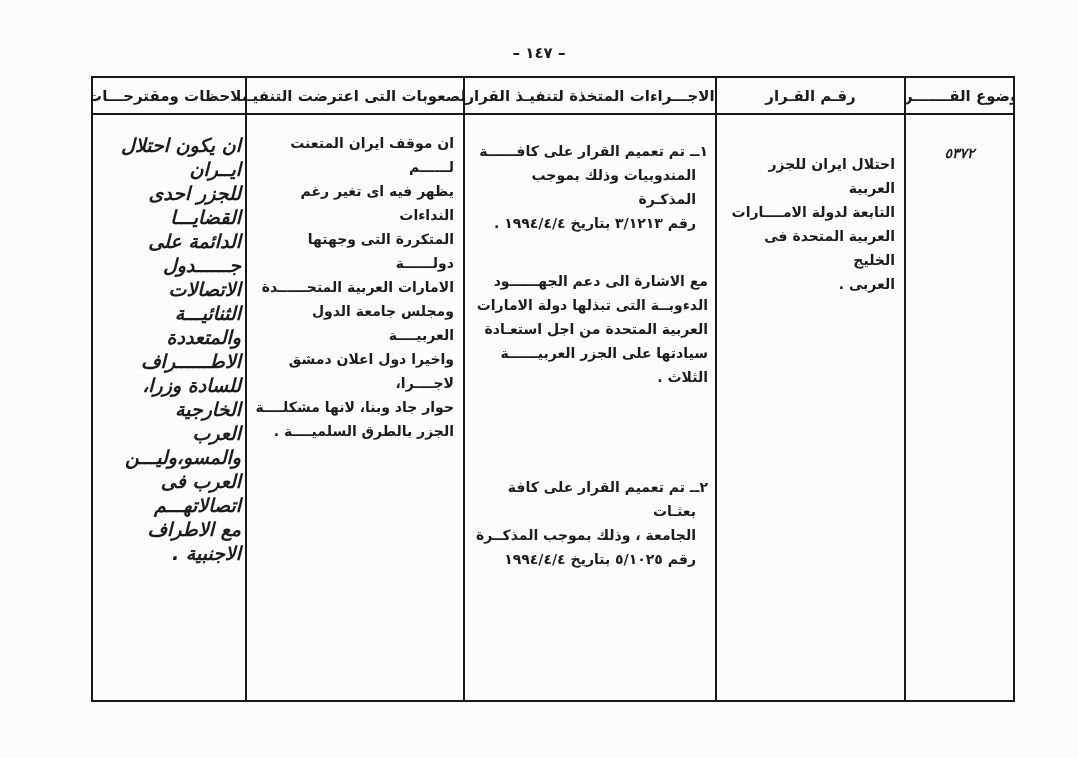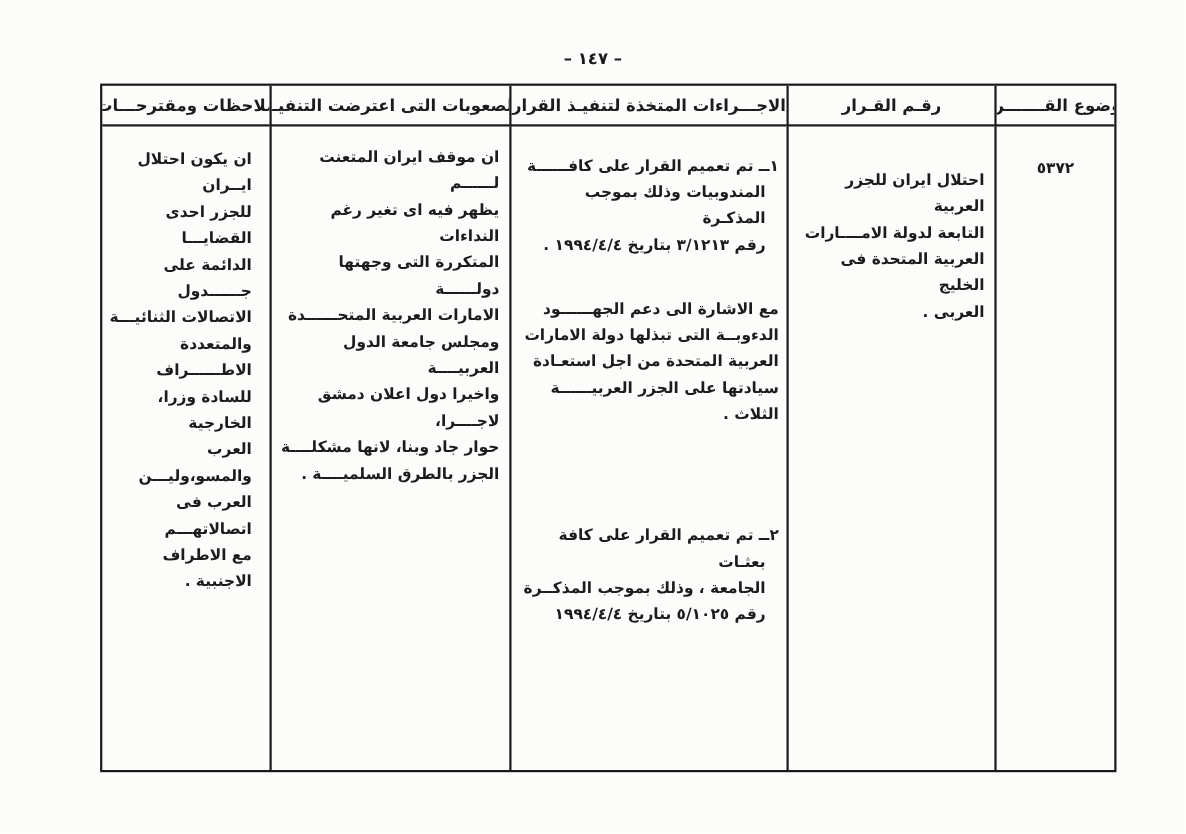--- a/index.html
+++ b/index.html
@@ -23,25 +23,25 @@
   .th{
     border-bottom:2px solid #191919;
     display:flex;align-items:center;justify-content:center;
     font-size:15px;white-space:nowrap;overflow:hidden;
   }
   .last{border-left:none;}
   .td{
     font-size:14px;line-height:24px;text-align:right;
     white-space:pre-line;overflow:hidden;
   }
-  .td-number{text-align:center;padding-top:26px;letter-spacing:2px;font-size:14px;}
+  .td-number{text-align:center;padding-top:26px;letter-spacing:2px;font-size:14px;font-style:italic;}
   .td-subject{padding:37px 9px 0 5px;}
   .td-actions{padding:0 7px 0 5px;}
   .td-difficulties{padding:16px 9px 0 4px;}
-  .td-notes{padding:18px 16px 0 3px;font-size:14px;}
+  .td-notes{padding:18px 4px 0 3px;font-size:19px;font-style:italic;}
   .numbered{padding-right:12px;text-indent:-12px;}
   .cont{margin-top:10px;}
   .second-block{margin-top:62px;}
 </style>
 </head>
 <body>
 
 <div class="page">
 
   <div class="page-number">– ١٤٧ –</div>

